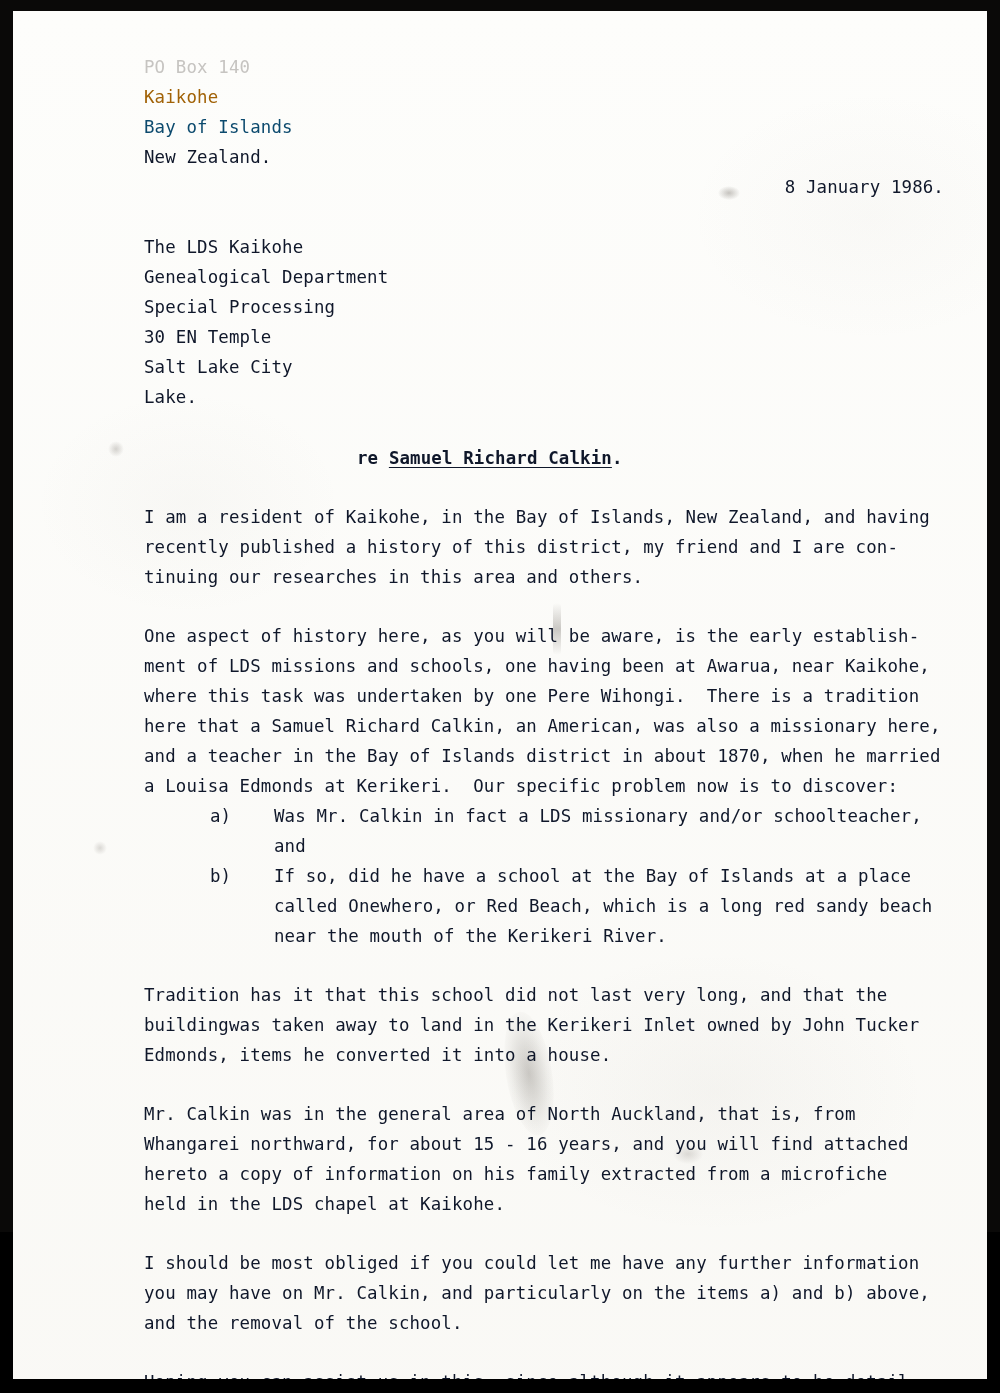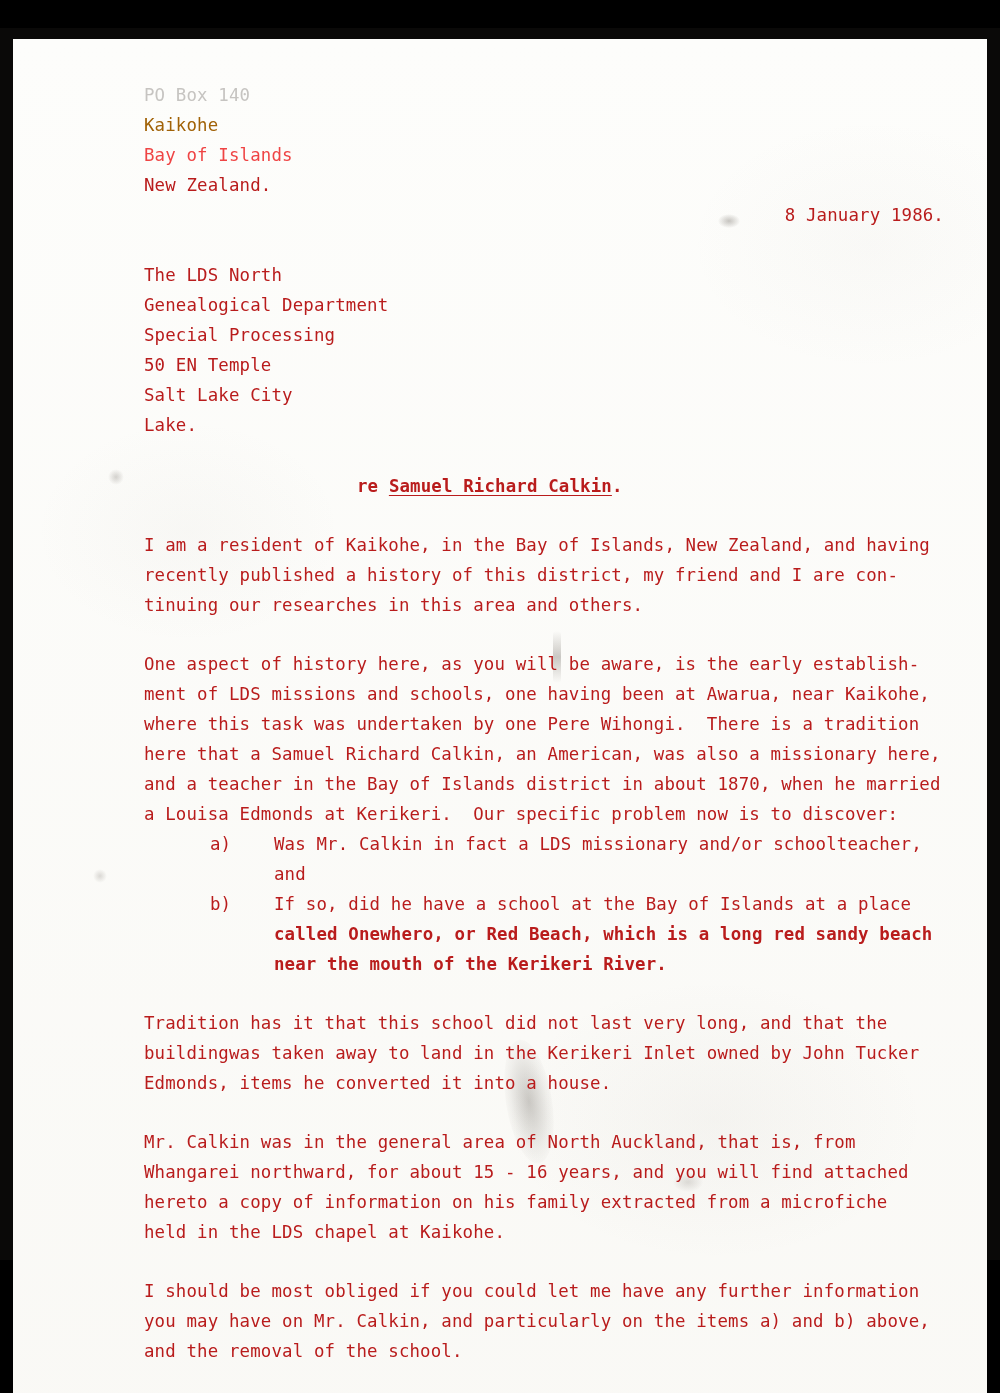--- a/index.html
+++ b/index.html
@@ -14,21 +14,20 @@
     font-family: "DejaVu Sans Mono", monospace;
   }
 
   
   .scan-frame {
     position: relative;
     width: 1000px;
     height: 1232px;
     background: #0a0908;
     box-sizing: border-box;
-    margin-top: 28px;
   }
 
   .page {
     position: absolute;
     left: 13px;
     top: 11px;
     width: 974px;
     height: 1368px;
     background: #fdfdfb;
     box-sizing: border-box;
@@ -53,25 +52,25 @@
     top: 41px;
     width: 800px;
   }
 
   
   .tw {
     font-family: "DejaVu Sans Mono", monospace;
     font-size: 17.4px;
     line-height: 30px;
     letter-spacing: 0.15px;
-    color: #b91c1c;
+    color: #0f172a;
     white-space: pre-wrap;
     -webkit-font-smoothing: none;
   }
-  .medium     { color: #ef4444; }
+  .medium     { color: #0c4a6e; }
 
   .sender-block { margin-bottom: 30px; }
   .sender-line-1 { color: #c6c4c1; }
   .sender-line-2 { color: #a16207; }
 
   .date-line { margin-top: 0px; text-align: right; }
 
   .recipient-block { margin-top: 30px; }
 
   .subject-line {
@@ -92,21 +91,21 @@
     display: flex;
     align-items: flex-start;
   }
   .list-marker {
     width: 64px;
     flex: none;
     padding-left: 66px;
     box-sizing: content-box;
   }
   .list-text { flex: 1; }
-  .list-cont { padding-left: 130px; font-weight: bold; }
+  .list-cont { padding-left: 130px; }
 
   
   .smudge {
     position: absolute;
     pointer-events: none;
     border-radius: 50%;
   }
   .smudge-a {
     left: 493px; top: 1000px; width: 46px; height: 125px;
     background: radial-gradient(ellipse at 50% 50%, rgba(90,84,76,0.30), rgba(90,84,76,0.07) 55%, rgba(0,0,0,0) 78%);
@@ -152,24 +151,24 @@
 
       <div class="sender-block">
         <div class="tw sender-line-1">PO Box 140</div>
         <div class="tw sender-line-2">Kaikohe</div>
         <div class="tw medium">Bay of Islands</div>
         <div class="tw">New Zealand.</div>
         <div class="tw date-line">8 January 1986.</div>
       </div>
 
       <div class="recipient-block">
-        <div class="tw">The LDS North</div>
+        <div class="tw">The LDS Kaikohe</div>
         <div class="tw">Genealogical Department</div>
         <div class="tw">Special Processing</div>
-        <div class="tw">50 EN Temple</div>
+        <div class="tw">30 EN Temple</div>
         <div class="tw">Salt Lake City</div>
         <div class="tw">Lake.</div>
       </div>
 
       <div class="tw subject-line"><span>re </span><span class="subject-underlined">Samuel Richard Calkin</span><span>.</span></div>
 
       <div class="tw para">I am a resident of Kaikohe, in the Bay of Islands, New Zealand, and having
 recently published a history of this district, my friend and I are con-
 tinuing our researches in this area and others.</div>
 

